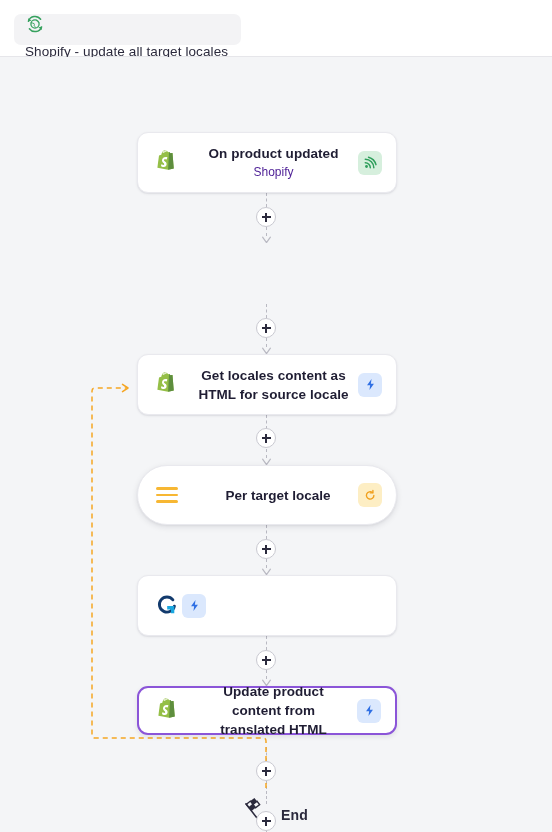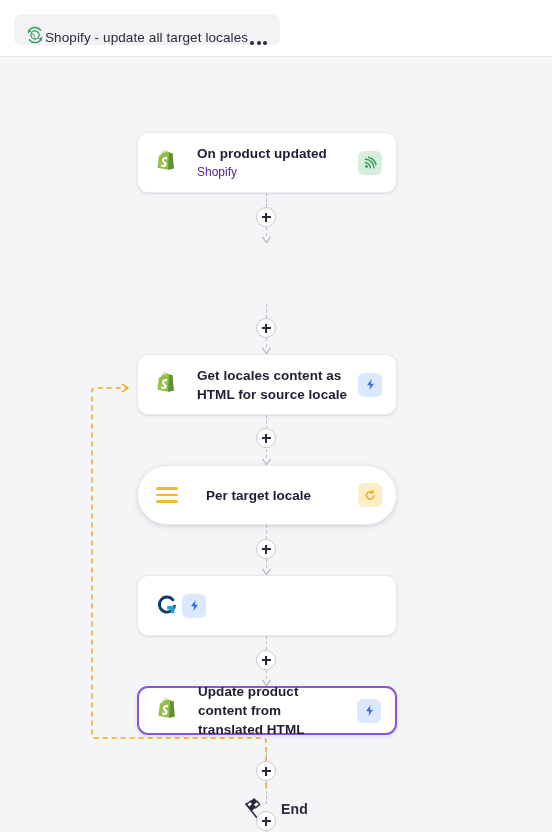--- a/index.html
+++ b/index.html
@@ -17,24 +17,26 @@
     left: 0; top: 0;
     width: 552px; height: 57px;
     background: #ffffff;
     border-bottom: 1px solid #e6e6ea;
   }
   .wf-chip {
     position: absolute;
     left: 14px; top: 14px;
     height: 31px;
     display: flex;
-    align-items: flex-end;
+    align-items: flex-start;
+    gap: 10px;
     padding: 0 13px 0 11px;
     background: #f3f3f5;
     border-radius: 7px;
+    flex-direction: column;
   }
   .wf-chip-icon { width: 20px; height: 20px; display: block; flex: 0 0 20px; }
   .wf-chip-title {
     font-size: 13.5px;
     color: #2b2a3d;
     letter-spacing: .1px;
     white-space: nowrap;
   }
   .wf-chip-more {
     display: flex; align-items: center; gap: 2.5px;
@@ -118,20 +120,21 @@
     width: 30px; height: 30px;
     flex: 0 0 30px;
     display: flex; align-items: center; justify-content: center;
   }
   .node-icon svg { display: block; }
   .node-text {
     flex: 1 1 auto;
     margin-left: 15px;
     min-width: 0;
     padding-right: 8px;
+    text-align: center;
   }
   .node-title {
     font-size: 13.5px;
     font-weight: bold;
     color: #1f1d33;
     line-height: 19px;
     letter-spacing: .05px;
   }
   .node-sub {
     font-size: 12px;
@@ -156,21 +159,21 @@
     font-size: 13.5px; font-weight: bold; color: #1f1d33;
     line-height: 19px;
     padding-left: 9px;
   }
 
   
   .end-row {
     position: absolute;
     left: 0; width: 552px;
     top: 738px;
-    display: flex; align-items: center; justify-content: center;
+    display: flex; align-items: flex-end; justify-content: center;
     gap: 13px;
   }
   .end-label {
     font-size: 14px; font-weight: bold; color: #2b2a3d;
     letter-spacing: .2px;
   }
 </style>
 </head>
 <body>
 

